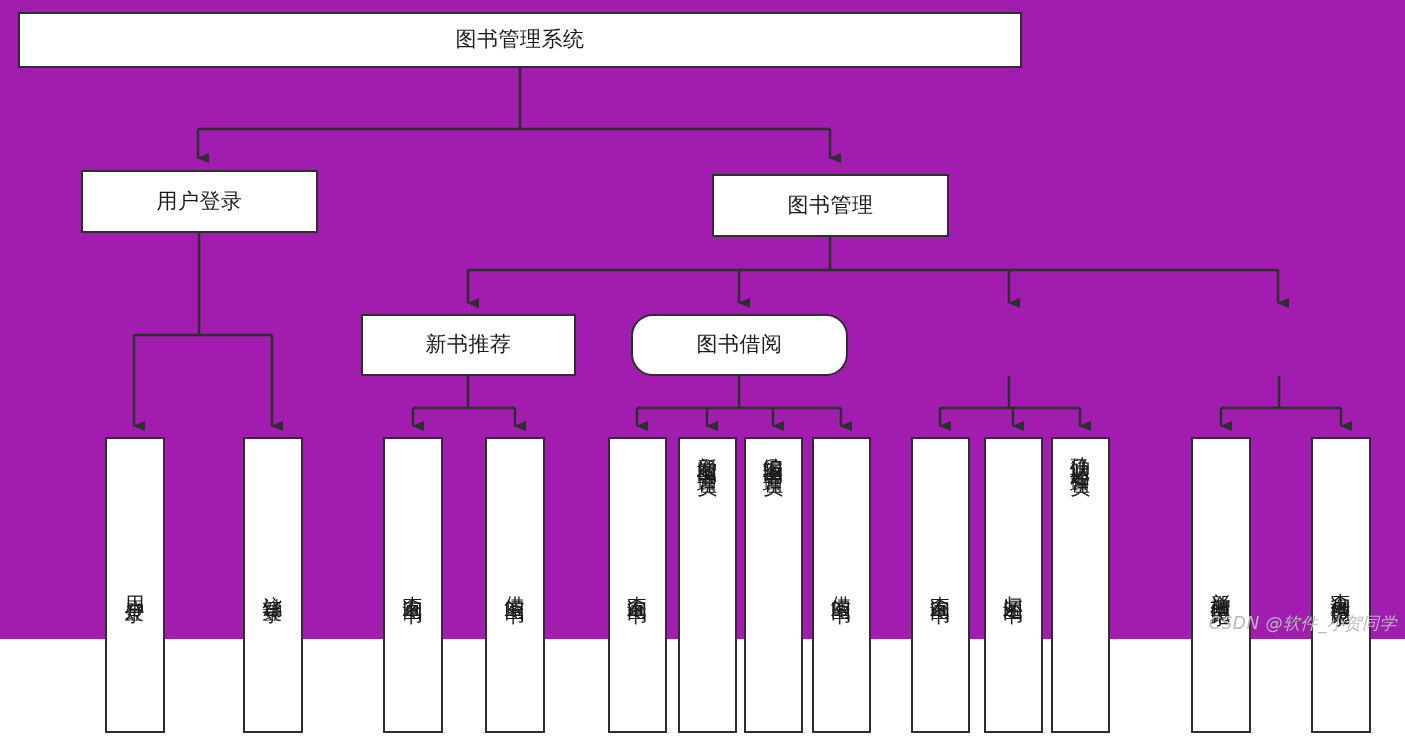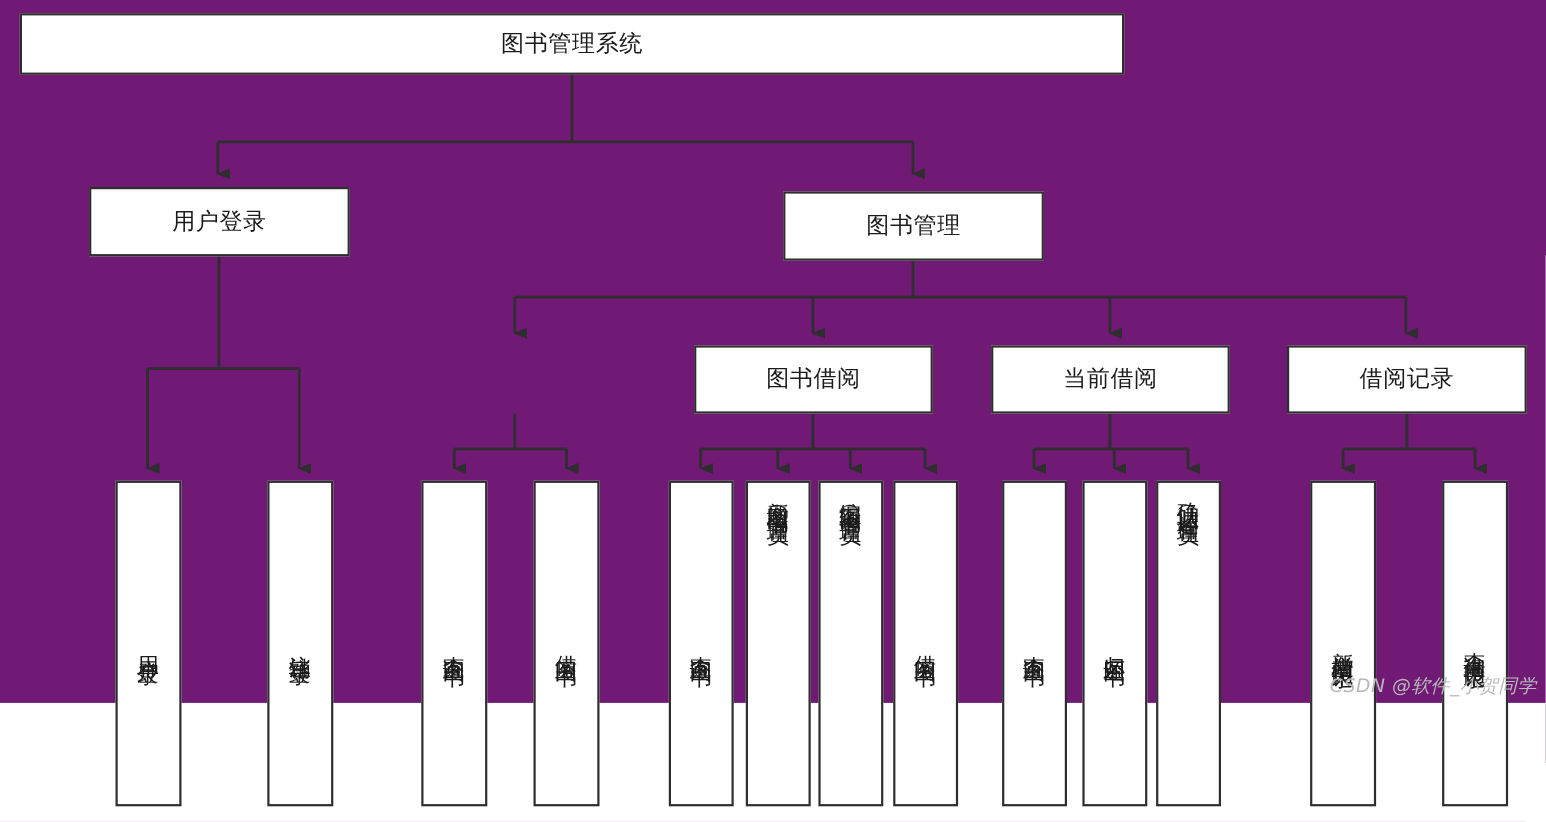--- a/index.html
+++ b/index.html
@@ -10,21 +10,21 @@
   body {
     width: 1405px;
     height: 747px;
     overflow: hidden;
     font-family: "DejaVu Sans", "Liberation Sans", sans-serif;
   }
   #diagram-root {
     position: relative;
     width: 1405px;
     height: 639px;
-    background: #701a75;
+    background: #a21caf;
   }
   svg#tree-svg {
     position: absolute;
     left: 0;
     top: 0;
     width: 1405px;
     height: 747px;
   }
   .node-box {
     position: absolute;
@@ -140,28 +140,25 @@
     <span class="node-label-h">图书管理系统</span>
   </div>
 
   <div class="node-box" style="left:81px; top:170px; width:237px; height:63px;">
     <span class="node-label-h">用户登录</span>
   </div>
   <div class="node-box" style="left:712px; top:174px; width:237px; height:63px;">
     <span class="node-label-h">图书管理</span>
   </div>
 
-  <div class="node-box" style="left:631px; top:314px; width:217px; height:62px;">
+  <div class="node-box" style="left:361px; top:314px; width:215px; height:62px;">
+    <span class="node-label-h">新书推荐</span>
+  </div>
+  <div class="node-box" style="left:631px; top:314px; width:217px; height:62px;border-radius:22px;">
     <span class="node-label-h">图书借阅</span>
-  </div>
-  <div class="node-box" style="left:901px; top:314px; width:217px; height:62px;">
-    <span class="node-label-h">当前借阅</span>
-  </div>
-  <div class="node-box" style="left:1170px; top:314px; width:218px; height:62px;">
-    <span class="node-label-h">借阅记录</span>
   </div>
 
   <div class="node-box leaf-box" style="left:105px; top:437px; width:60px; height:296px;">
     <div class="leaf-inner">
         <span class="node-label-v">用户登录</span>
       </div>
   </div>
   <div class="node-box leaf-box" style="left:243px; top:437px; width:60px; height:296px;">
     <div class="leaf-inner">
         <span class="node-label-v">注销登录</span>

